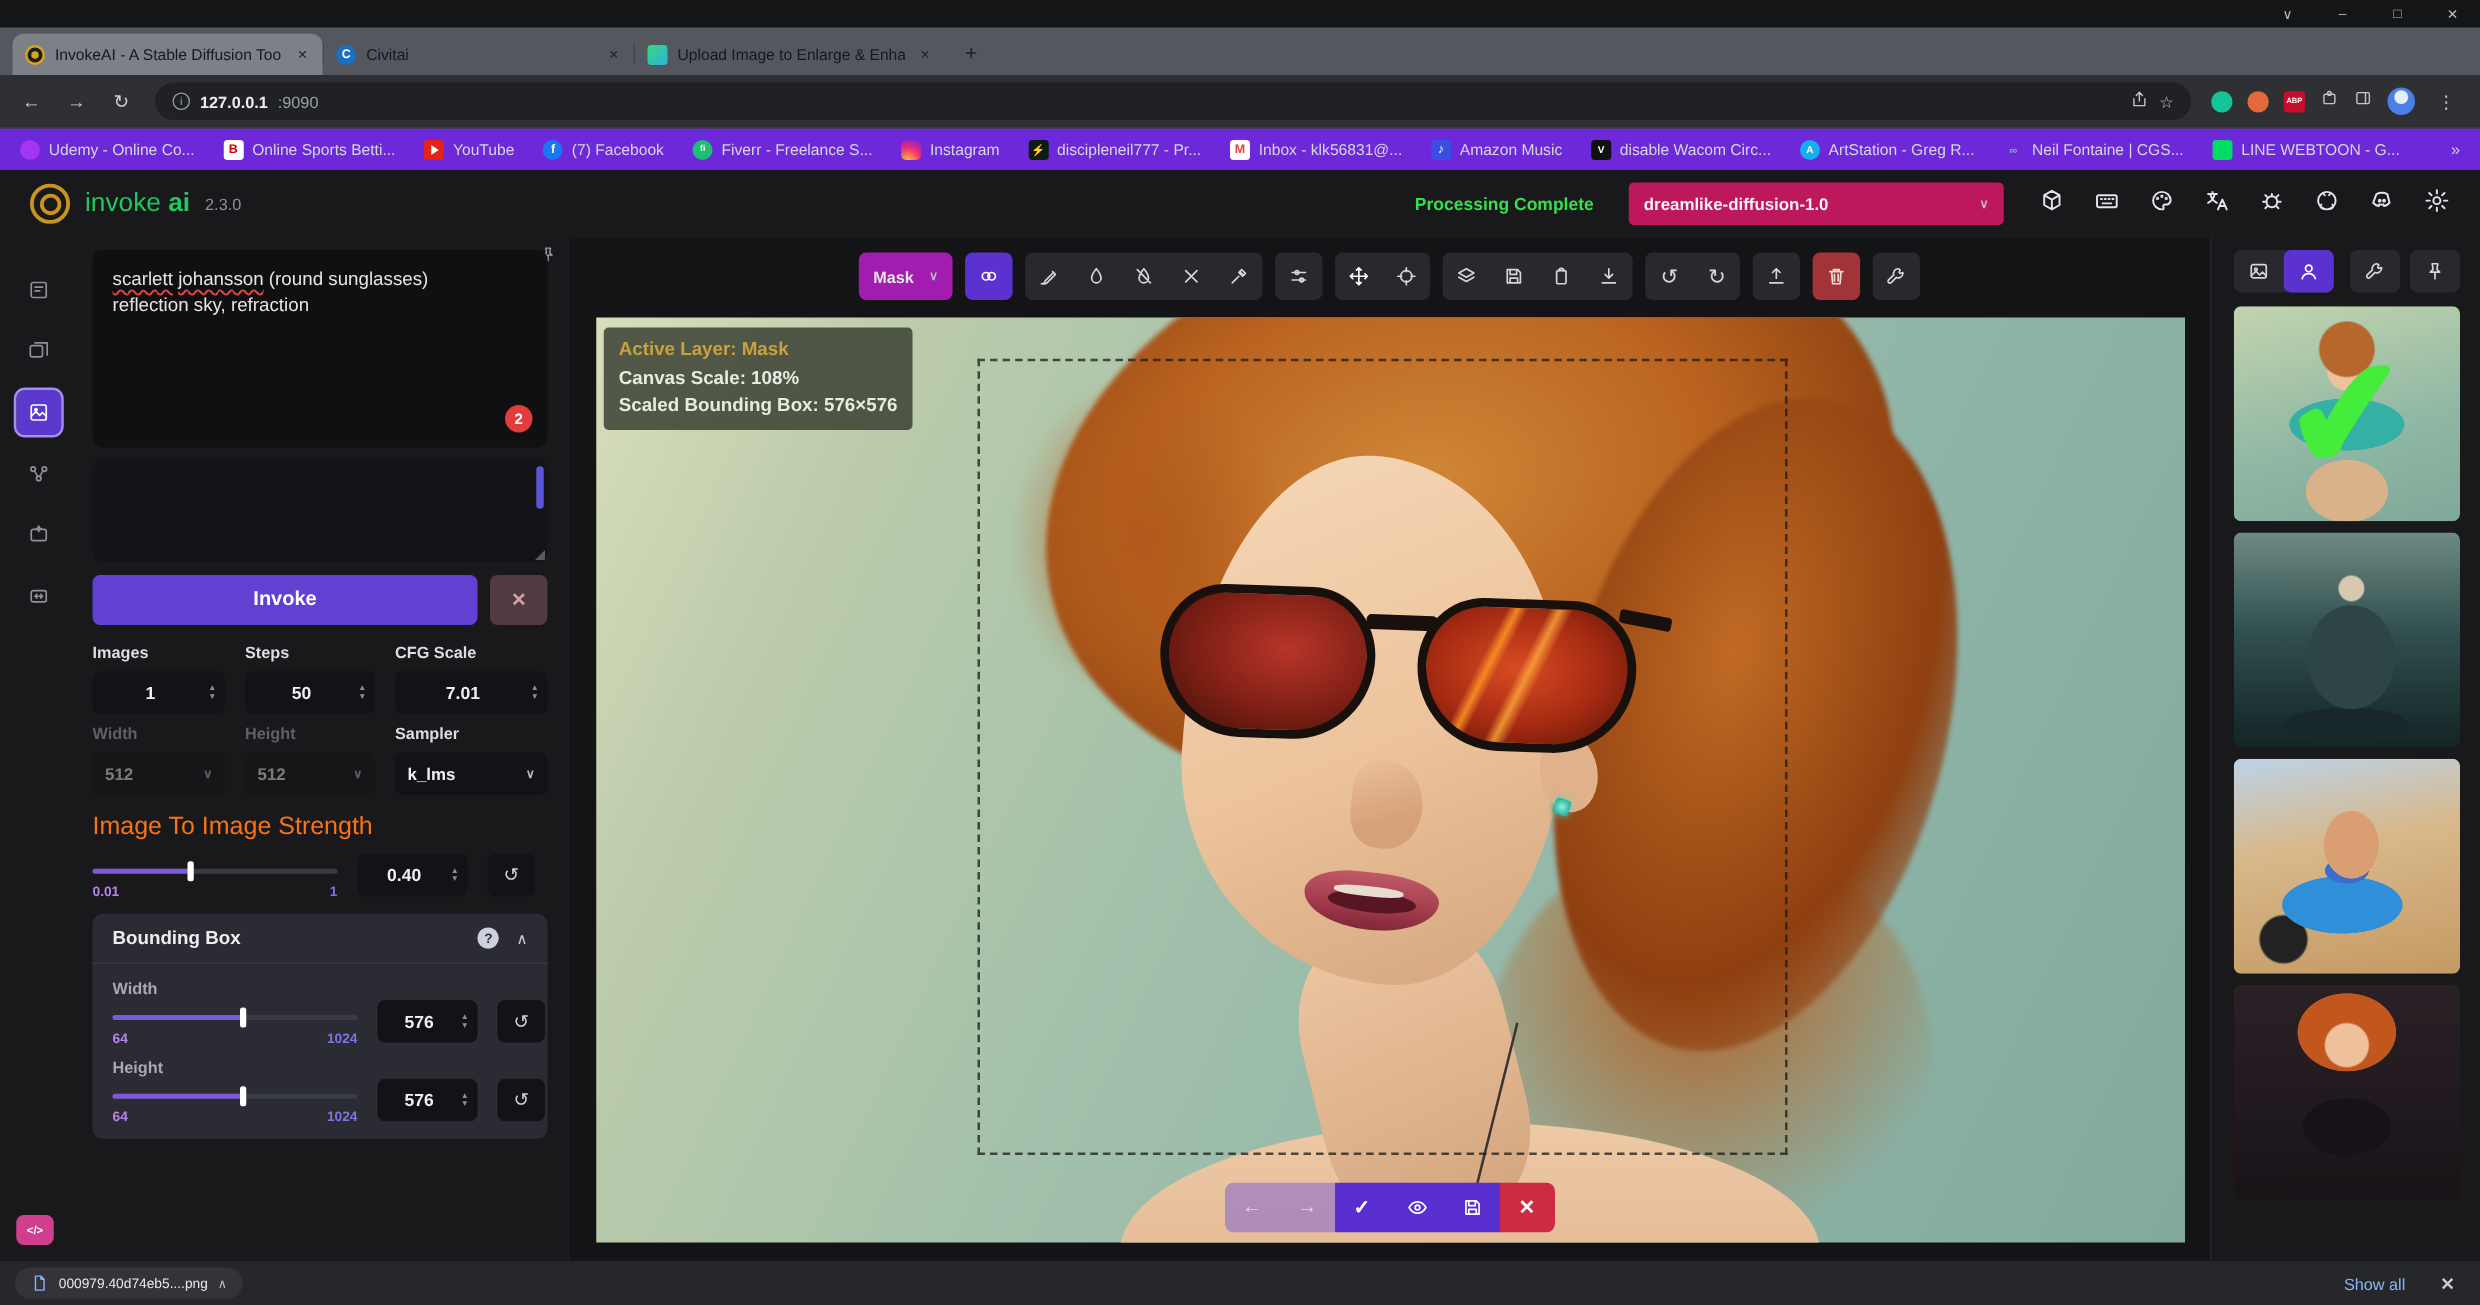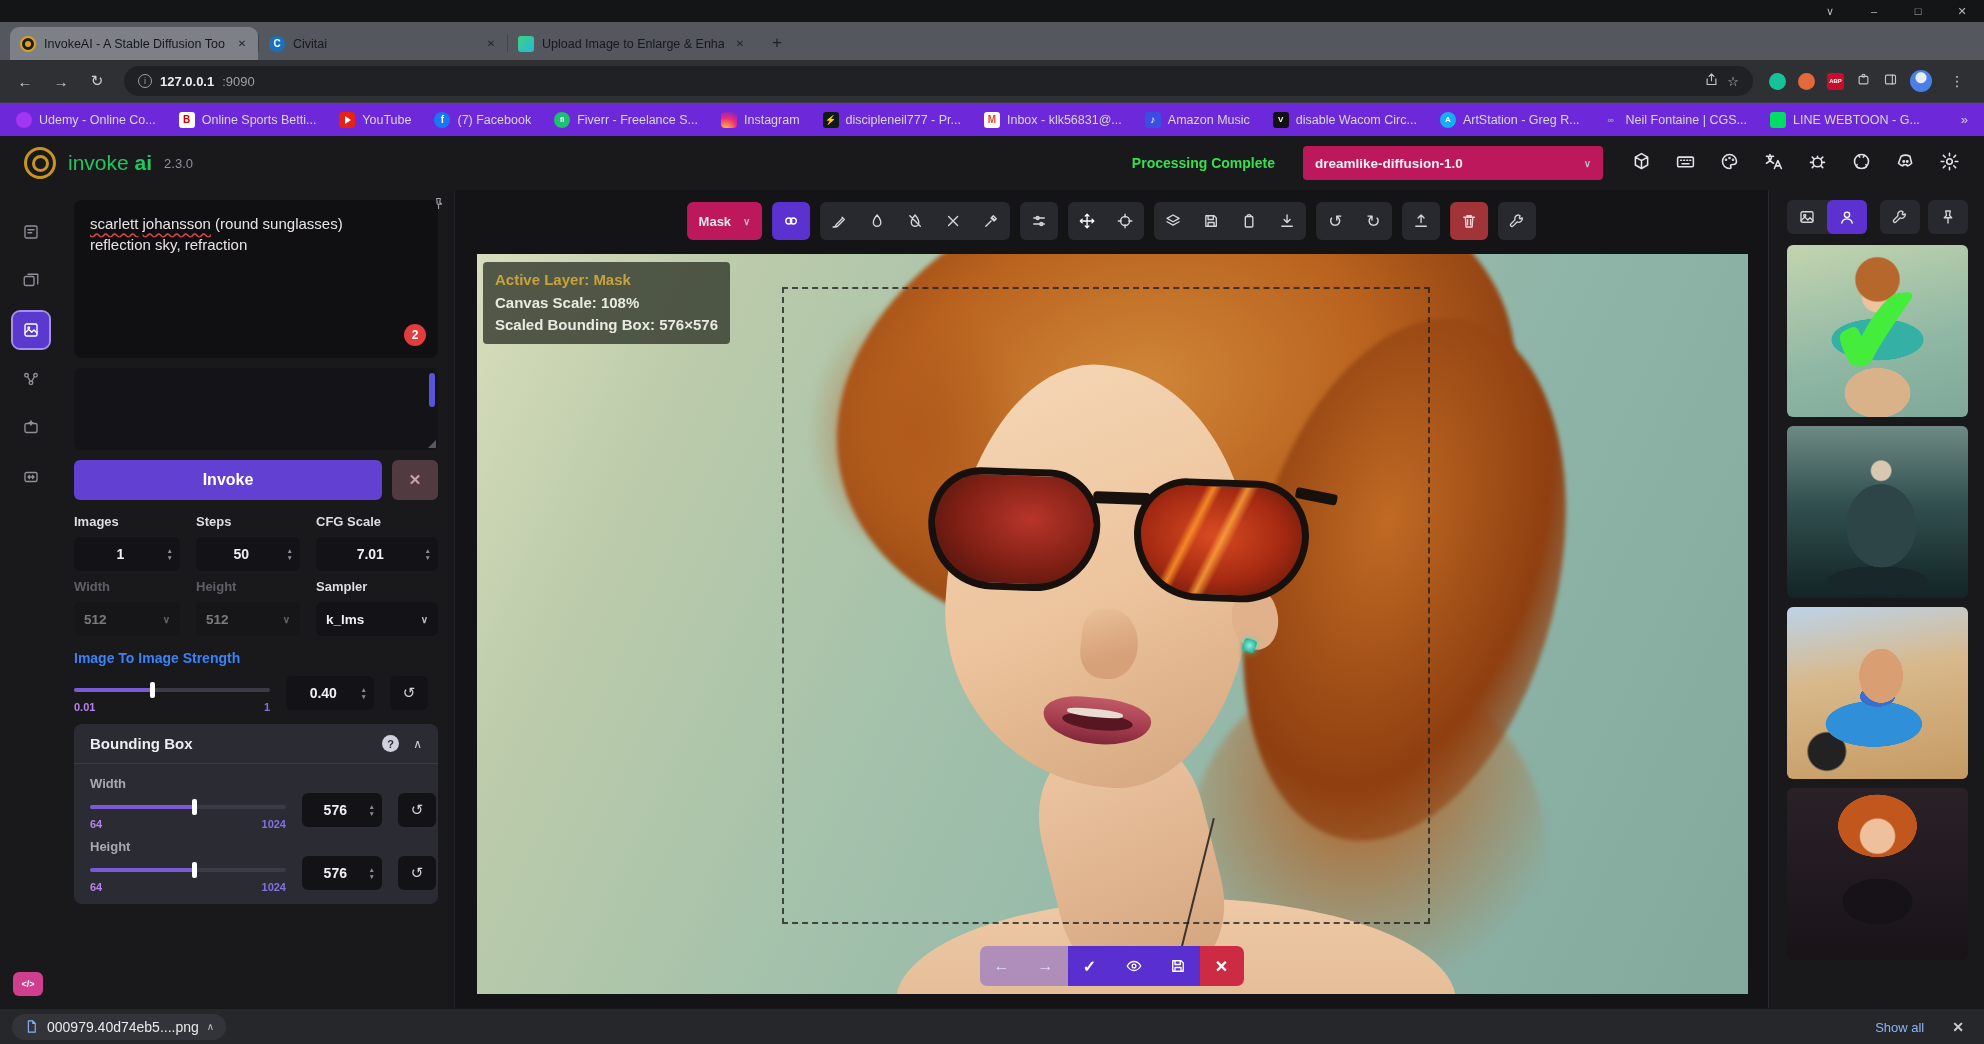--- a/index.html
+++ b/index.html
@@ -89,21 +89,21 @@
   .invoke{flex:1;height:40px;background:#6140d2;border-radius:6px;color:#fff;font-weight:700;font-size:16px;display:flex;align-items:center;justify-content:center}
   .cancel{width:46px;height:40px;background:#523a41;border-radius:6px;color:#cfa2a6;display:flex;align-items:center;justify-content:center;font-size:15px;font-weight:700}
   .grid3{display:grid;grid-template-columns:106px 104px 1fr;column-gap:16px;row-gap:8px;align-items:center;margin-top:4px}
   .plabel{font-size:13px;font-weight:700;color:#dddde2}
   .plabel.dim{color:#5f6066}
   .numinput{height:34px;background:#131317;border-radius:6px;display:flex;align-items:center;padding:0 7px 0 0}
   .numval{flex:1;text-align:center;font-weight:700;font-size:14px;color:#f0f0f2}
   .stepper{display:flex;flex-direction:column;color:#8c8d96;font-size:6.5px;line-height:1.15}
   .selectbox{height:34px;background:#131317;border-radius:6px;display:flex;align-items:center;padding:0 10px;font-weight:700;font-size:13.5px;color:#f0f0f2}
   .dimmed{opacity:.45}
-  .strength-label{font-size:14px;font-weight:700;color:#3b82f6;margin-top:4px}
+  .strength-label{font-size:20px;font-weight:400;color:#f97316;margin-top:4px}
   .sliderrow{display:flex;align-items:center;gap:16px}
   .slider{position:relative;width:196px;height:34px;flex:none}
   .track{position:absolute;left:0;right:0;top:12px;height:4px;border-radius:2px;background:#3a3b44}
   .fill{position:absolute;left:0;top:12px;height:4px;border-radius:2px;background:#7a5ad8}
   .sthumb{position:absolute;top:6px;width:5px;height:16px;border-radius:2px;background:#fff}
   .smin{position:absolute;left:0;top:25px;font-size:11px;font-weight:700;color:#b583ea}
   .smax{position:absolute;right:0;top:25px;font-size:11px;font-weight:700;color:#7f72e2}
   .resetbtn{width:38px;height:34px;background:#131317;border-radius:6px;color:#cfd0d6;display:flex;align-items:center;justify-content:center;font-size:15px;flex:none}
   .w88{width:88px;flex:none}.w80{width:80px;flex:none}
   .bbox{background:#2b2c33;border-radius:8px;margin-top:4px}
@@ -116,21 +116,21 @@
   .mt12{margin-top:12px}
 
   
   .canvaswrap{flex:1;position:relative;background:#141416;border-left:1px solid #222327;min-width:0}
   .ctoolbar{position:absolute;top:12px;left:50%;transform:translateX(-50%);display:flex;align-items:center;gap:10px;z-index:5}
   .tbtn{width:38px;height:38px;border-radius:6px;background:#28292e;color:#d5d6da;display:flex;align-items:center;justify-content:center;flex:none}
   .tbtn.purple{background:#5b32cf;color:#fff}
   .tbtn.red{background:#a23338;color:#f0d8d8}
   .tgroup{display:flex;background:#28292e;border-radius:6px}
   .tgroup .tbtn{background:transparent}
-  .masksel{height:38px;background:#be185d;border-radius:6px;display:flex;align-items:center;gap:12px;padding:0 12px;color:#e4e5e8;font-size:13px;font-weight:700}
+  .masksel{height:38px;background:#a21caf;border-radius:6px;display:flex;align-items:center;gap:12px;padding:0 12px;color:#e4e5e8;font-size:13px;font-weight:700}
   .art{position:absolute;left:22px;right:20px;top:64px;bottom:14px;overflow:hidden;background:linear-gradient(115deg,#d8debc 0%,#bccbaa 16%,#a3c1ab 40%,#8fb5a8 68%,#83a89c 100%)}
   .blob{position:absolute;border-radius:50%}
   .hair-main{left:28%;top:-12%;width:54%;height:64%;background:radial-gradient(ellipse at 45% 45%,#d08738 0%,#b9621f 45%,#914312 72%,rgba(145,67,18,0) 98%);transform:rotate(-12deg);filter:blur(2px)}
   .hair-left{left:26%;top:6%;width:17%;height:36%;background:radial-gradient(ellipse,#b05a1c 0%,rgba(176,90,28,0) 70%);filter:blur(3px)}
   .hair-stream{left:56%;top:56%;width:28%;height:48%;background:radial-gradient(ellipse at 40% 30%,#b55e1e 0%,rgba(181,94,30,0) 70%);transform:rotate(25deg);filter:blur(3px)}
   .shoulder{position:absolute;left:33%;top:87%;width:44%;height:28%;background:linear-gradient(180deg,#eec9a6,#dbb08a);border-radius:50%}
   .neck{position:absolute;left:45%;top:66%;width:13%;height:32%;background:linear-gradient(170deg,#edc6a2,#d3a57e);transform:rotate(-14deg);border-radius:34%}
   .face{position:absolute;left:37%;top:15%;width:24%;height:57%;background:linear-gradient(155deg,#f4d4b2 10%,#ecc39c 55%,#d8ab84 90%);border-radius:46% 54% 42% 58%/58% 52% 48% 42%;transform:rotate(3deg)}
   .hair-right{left:61%;top:8%;width:24%;height:72%;background:radial-gradient(ellipse at 40% 40%,#c06a24 0%,#8f3f10 60%,rgba(143,63,16,0) 96%);transform:rotate(14deg);filter:blur(2px)}
   .ear{position:absolute;left:59.4%;top:45%;width:3.6%;height:8.5%;background:#e0b18a;border-radius:50%;transform:rotate(-8deg)}
@@ -167,21 +167,21 @@
   .thumb{height:172px;border-radius:6px;position:relative;overflow:hidden;flex:none}
   .t1{background:radial-gradient(circle at 50% 20%,#b5672c 0 13%,rgba(0,0,0,0) 14%),radial-gradient(circle at 50% 30%,#ecc39e 0 10%,rgba(0,0,0,0) 11%),radial-gradient(ellipse 42% 20% at 50% 55%,#35b0a4 0 60%,rgba(0,0,0,0) 61%),radial-gradient(ellipse 30% 24% at 50% 86%,#d9b289 0 60%,rgba(0,0,0,0) 61%),linear-gradient(165deg,#c3d4ae,#8fb7a4 60%,#7fa899)}
   .t2{background:radial-gradient(circle at 52% 26%,#d8c8b0 0 6%,rgba(0,0,0,0) 7%),radial-gradient(ellipse 32% 40% at 52% 58%,#2e4547 0 60%,rgba(0,0,0,0) 61%),radial-gradient(ellipse 46% 14% at 50% 90%,#18282a 0 60%,rgba(0,0,0,0) 61%),linear-gradient(180deg,#6e8a84 0%,#31504f 45%,#132425 100%)}
   .t3{background:radial-gradient(ellipse 20% 26% at 52% 40%,#d99f72 0 60%,rgba(0,0,0,0) 61%),radial-gradient(ellipse 16% 10% at 50% 52%,#3a6fd0 0 60%,rgba(0,0,0,0) 61%),radial-gradient(ellipse 44% 22% at 48% 68%,#2f8fd8 0 60%,rgba(0,0,0,0) 61%),radial-gradient(circle at 22% 84%,#222 0 9%,rgba(0,0,0,0) 10%),linear-gradient(170deg,#bcd3e8 0%,#d8b88a 40%,#c59a63 100%)}
   .t4{background:radial-gradient(circle at 50% 28%,#eec09c 0 11%,rgba(0,0,0,0) 12%),radial-gradient(ellipse 36% 30% at 50% 22%,#c2571d 0 60%,rgba(0,0,0,0) 61%),radial-gradient(ellipse 32% 22% at 50% 66%,#171217 0 60%,rgba(0,0,0,0) 61%),radial-gradient(circle at 50% 60%,#e8c050 0 4%,rgba(0,0,0,0) 5%),linear-gradient(180deg,#2a2127 0%,#191318 100%)}
   .checkmark{position:absolute;inset:0;display:flex;align-items:center;justify-content:center;font-size:120px;font-weight:800;color:#44ec3c;transform:rotate(-6deg)}
 
   
   .dlbar{height:36px;background:#26272b;border-top:1px solid #17181a;display:flex;align-items:center;padding:0 12px;gap:10px;flex:none}
   .dlchip{display:flex;align-items:center;gap:8px;background:#33343a;border-radius:14px;padding:5px 12px}
-  .dlname{font-size:14px;color:#e8e9ea}
+  .dlname{font-size:11px;color:#e8e9ea}
   .dlchev{color:#bfc0c5;font-size:10px}
   .dlright{margin-left:auto;display:flex;align-items:flex-end;gap:28px;padding-right:8px}
   .showall{color:#8ab4f8;font-size:13px}
   .dlclose{color:#cdced2;font-size:14px;font-weight:700}
 </style>
 </head>
 <body>
 
 <div id="screen">
 

